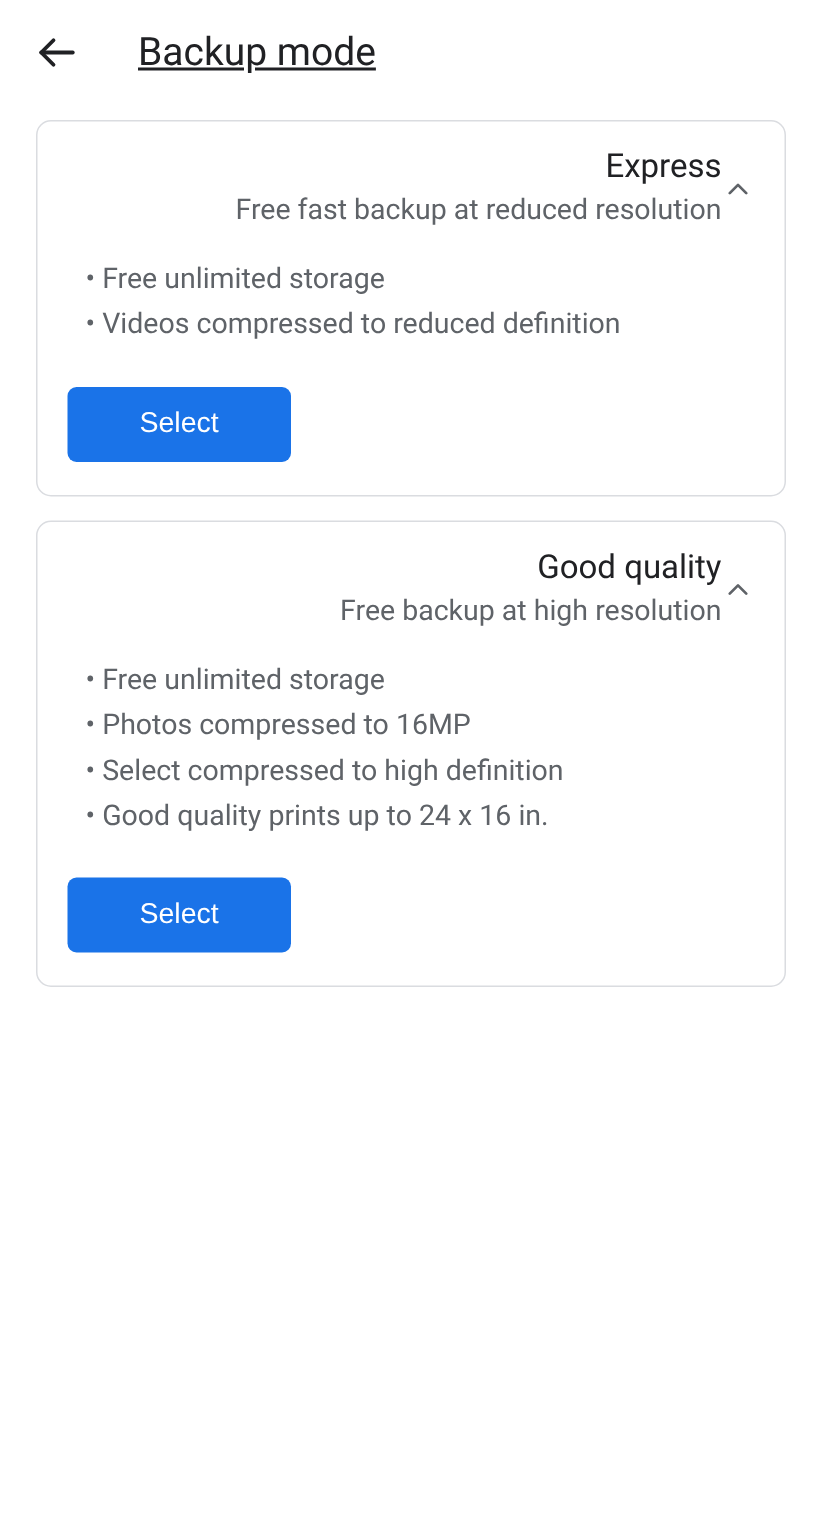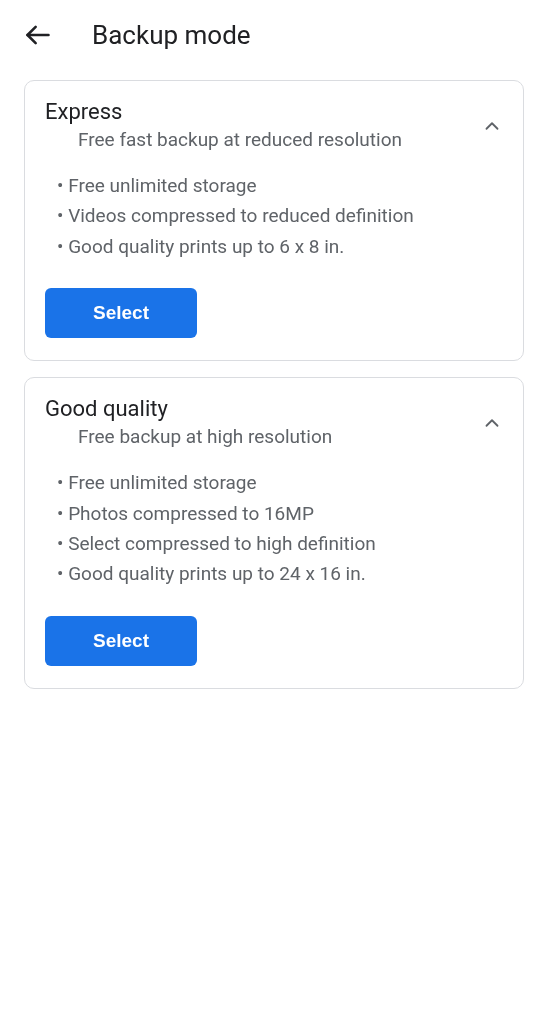--- a/index.html
+++ b/index.html
@@ -29,40 +29,42 @@
       justify-content: center;
     }
     .back-icon svg {
       width: 28px;
       height: 28px;
     }
     .page-title {
       font-size: 26px;
       font-weight: 400;
       color: #202124;
+      text-decoration: underline;
     }
     .content {
       padding: 0 24px;
     }
     .card {
       border: 1px solid #dadce0;
       border-radius: 10px;
       padding: 18px 20px 22px 20px;
       margin-bottom: 16px;
       position: relative;
       background: #fff;
     }
     .card.selected {
       border: 2px solid #1a73e8;
       padding: 17px 19px 21px 19px;
     }
     .card-header {
       display: flex;
       justify-content: space-between;
       align-items: flex-start;
+      text-align: right;
     }
     .card-title-group {
       flex: 1;
     }
     .card-title {
       font-size: 22px;
       color: #202124;
       font-weight: 400;
       margin-bottom: 4px;
     }
@@ -94,21 +96,21 @@
     }
     .bullet-item::before {
       content: "• ";
     }
     .select-button {
       background: #1a73e8;
       color: #fff;
       border: none;
       border-radius: 6px;
       font-size: 19px;
-      font-weight: 700;
+      font-weight: 400;
       padding: 14px 48px;
       cursor: pointer;
     }
     .collapsed .chevron-icon {
       margin-top: 12px;
     }
   </style>
 </head>
 <body>
 
@@ -132,21 +134,20 @@
       </div>
       <div class="chevron-icon">
         <svg viewBox="0 0 24 24" fill="none" stroke="#5f6368" stroke-width="2" stroke-linecap="round" stroke-linejoin="round">
           <polyline points="6 15 12 9 18 15"></polyline>
         </svg>
       </div>
     </div>
     <div class="bullets">
       <div class="bullet-item">Free unlimited storage</div>
       <div class="bullet-item">Videos compressed to reduced definition</div>
-      <div class="bullet-item">Good quality prints up to 6 x 8 in.</div>
     </div>
     <button class="select-button">Select</button>
   </div>
 
   <div class="card">
     <div class="card-header">
       <div class="card-title-group">
         <div class="card-title">Good quality</div>
         <div class="card-subtitle">Free backup at high resolution</div>
       </div>

